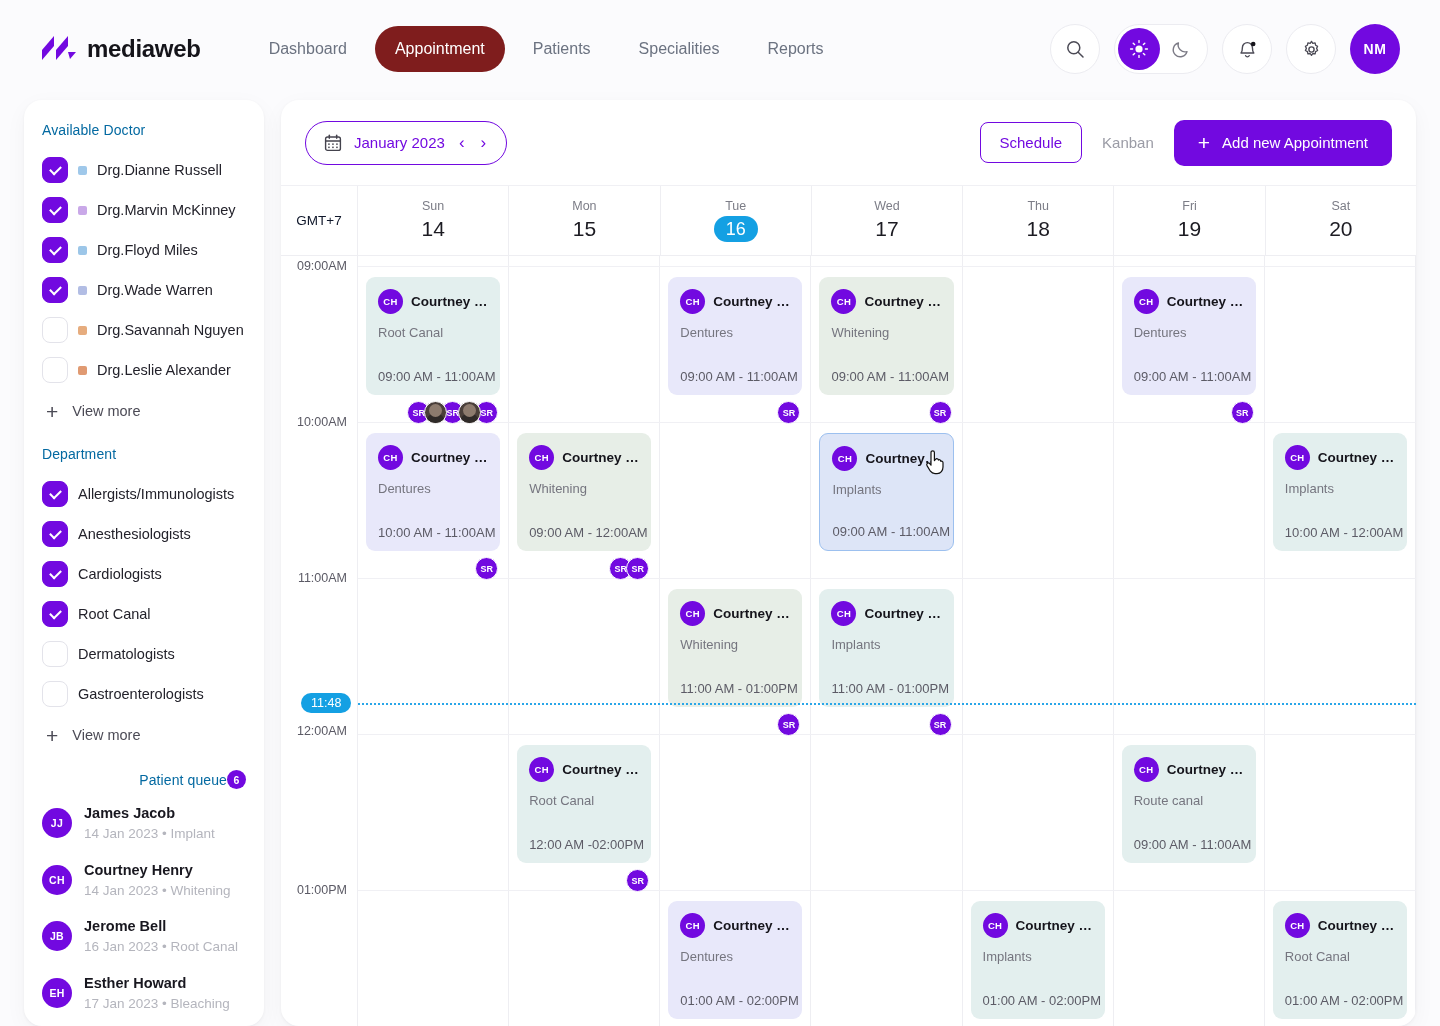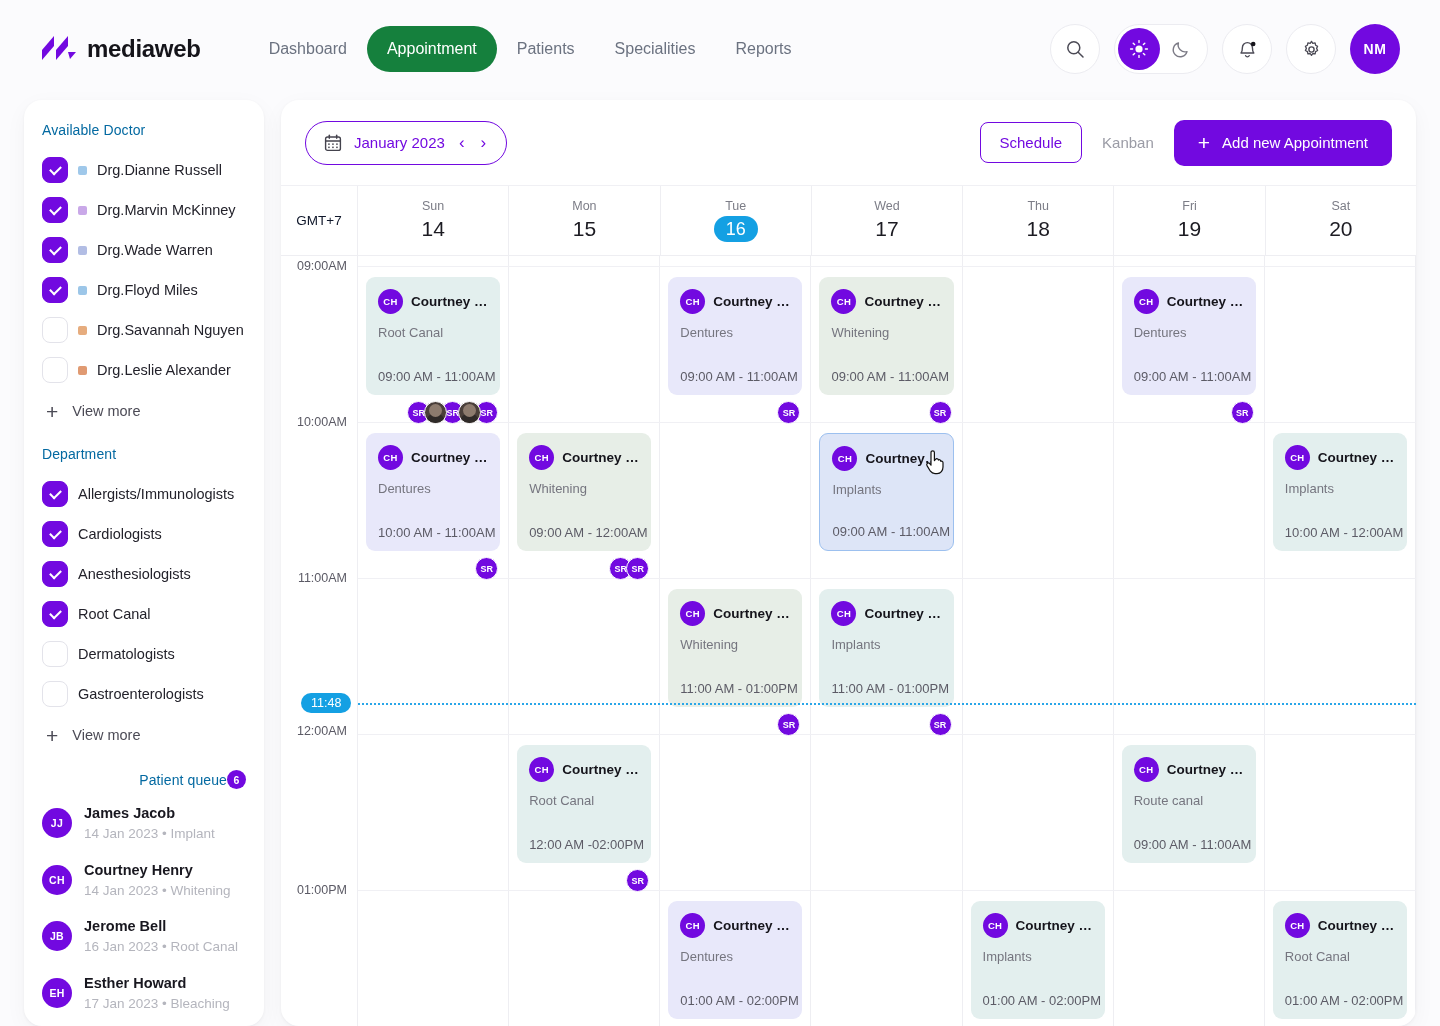--- a/index.html
+++ b/index.html
@@ -13,26 +13,26 @@
 
   
   .header {
     position: absolute; top: 0; left: 0; width: 1440px; height: 98px;
     display: flex; align-items: center;
   }
   .logo-wrap { display: flex; align-items: center; gap: 9px; margin-left: 40px; }
   .logo-mark { width: 38px; height: 30px; }
   .logo-text { font-size: 24px; font-weight: 700; color: #15141a; letter-spacing: -0.3px; }
 
-  .nav { display: flex; align-items: flex-start; margin-left: 48px; }
+  .nav { display: flex; align-items: flex-start; gap: 8px; margin-left: 48px; }
   .nav-item {
     font-size: 16px; color: #6b7280; padding: 14px 20px; border-radius: 30px;
     cursor: pointer; white-space: nowrap;
   }
-  .nav-item.active { background: #15803d; color: #fff; font-weight: 400; }
+  .nav-item.active { background: #7f1d1d; color: #fff; font-weight: 400; }
 
   .header-right {
     position: absolute; right: 40px; top: 24px;
     display: flex; align-items: center; gap: 14px;
   }
   .icon-btn {
     width: 50px; height: 50px; border-radius: 50%;
     background: #fff; border: 1px solid #ececf1;
     display: flex; align-items: center; justify-content: center; cursor: pointer;
   }
@@ -280,27 +280,27 @@
     <span class="dot" style="background:#9fc8ea"></span>
     <span class="side-label">Drg.Dianne Russell</span>
   </div>
   <div class="side-row">
     <span class="cbox on"></span>
     <span class="dot" style="background:#c9a8e8"></span>
     <span class="side-label">Drg.Marvin McKinney</span>
   </div>
   <div class="side-row">
     <span class="cbox on"></span>
+    <span class="dot" style="background:#9cc6e8"></span>
+    <span class="side-label">Drg.Floyd Miles</span>
+  </div>
+  <div class="side-row">
+    <span class="cbox on"></span>
     <span class="dot" style="background:#b2bde4"></span>
     <span class="side-label">Drg.Wade Warren</span>
-  </div>
-  <div class="side-row">
-    <span class="cbox on"></span>
-    <span class="dot" style="background:#9cc6e8"></span>
-    <span class="side-label">Drg.Floyd Miles</span>
   </div>
   <div class="side-row">
     <span class="cbox"></span>
     <span class="dot" style="background:#e6ac7e"></span>
     <span class="side-label">Drg.Savannah Nguyen</span>
   </div>
   <div class="side-row">
     <span class="cbox"></span>
     <span class="dot" style="background:#e09a72"></span>
     <span class="side-label">Drg.Leslie Alexander</span>
@@ -313,25 +313,25 @@
   <div class="side-gap"></div>
 
   <div class="side-title">Department</div>
 
   <div class="side-row">
     <span class="cbox on"></span>
     <span class="side-label">Allergists/Immunologists</span>
   </div>
   <div class="side-row">
     <span class="cbox on"></span>
+    <span class="side-label">Anesthesiologists</span>
+  </div>
+  <div class="side-row">
+    <span class="cbox on"></span>
     <span class="side-label">Cardiologists</span>
-  </div>
-  <div class="side-row">
-    <span class="cbox on"></span>
-    <span class="side-label">Anesthesiologists</span>
   </div>
   <div class="side-row">
     <span class="cbox on"></span>
     <span class="side-label">Root Canal</span>
   </div>
   <div class="side-row">
     <span class="cbox"></span>
     <span class="side-label">Dermatologists</span>
   </div>
   <div class="side-row">

